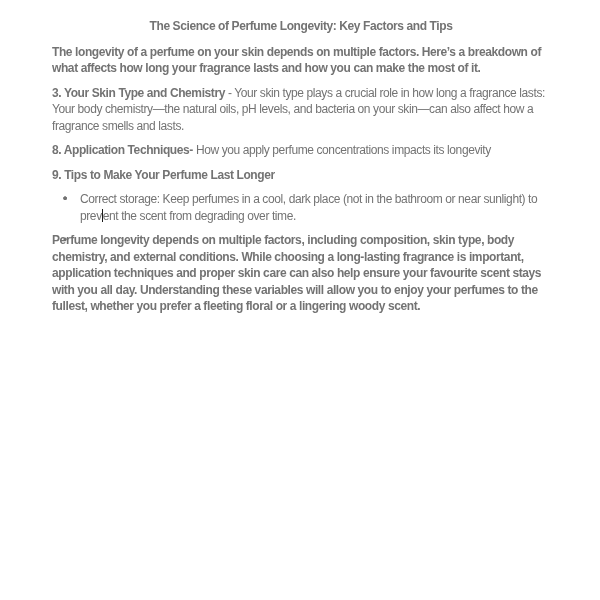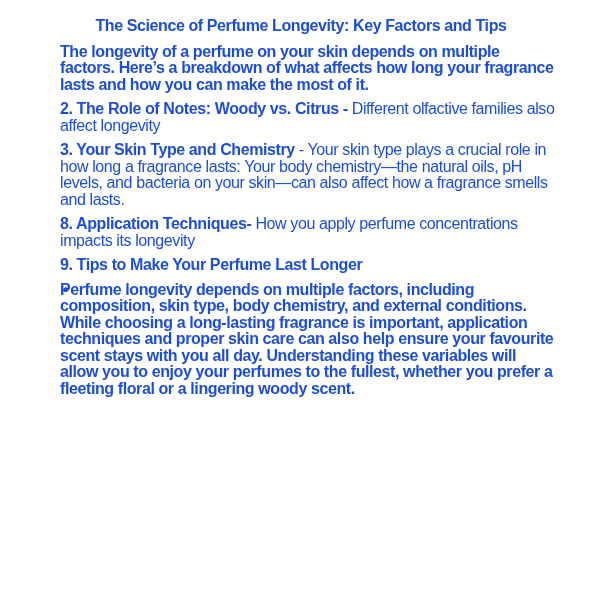--- a/index.html
+++ b/index.html
@@ -9,33 +9,33 @@
     height: 600px;
     overflow: hidden;
     background: #ffffff;
   }
   .page {
     box-sizing: border-box;
     width: 600px;
     height: 600px;
     padding: 18px 42px 0 44px;
     font-family: "Liberation Sans", "DejaVu Sans", sans-serif;
-    font-size: 16px;
+    font-size: 12px;
     line-height: 16.5px;
     letter-spacing: -0.4px;
-    color: #1d4ed8;
+    color: #737373;
     background: #ffffff;
   }
   .doc-title {
     font-weight: bold;
     text-align: center;
     margin: 0 0 9px 0;
   }
   .para {
-    margin: 0 0 8px 16px;
+    margin: 0 0 8px 8px;
   }
   .bold {
     font-weight: bold;
   }
   strong { font-weight: bold; }
   ul.tips-list {
     list-style: none;
     margin: 0;
     padding: 0;
   }
@@ -60,39 +60,39 @@
 </head>
 <body>
 
 <div class="page">
 
   <p class="doc-title">The Science of Perfume Longevity: Key Factors and Tips</p>
 
   <p class="para bold">The longevity of a perfume on your skin depends on multiple factors. Here’s a breakdown of what affects how long your fragrance lasts and how you can make the most of it.</p>
 
 
-  <p class="para"><strong>2. The Role of Notes: Woody vs. Citrus - </strong><span>Different olfactive families also affect longevity</span></p>
 
   <p class="para"><strong>3. Your Skin Type and Chemistry</strong><span> - Your skin type plays a crucial role in how long a fragrance lasts: Your body chemistry—the natural oils, pH levels, and bacteria on your skin—can also affect how a fragrance smells and lasts.</span></p>
 
 
   <p class="para"><strong>8. Application Techniques-</strong><span> How you apply perfume concentrations impacts its longevity</span></p>
 
 
   <p class="para bold">9. Tips to Make Your Perfume Last Longer</p>
 
   <ul class="tips-list">
     <li>
       <span class="marker">•</span>
     </li>
     <li>
       <span class="marker">•</span>
     </li>
     <li>
       <span class="marker">•</span>
+      <span class="li-text"><span>Correct storage: Keep perfumes in a cool, dark place (not in the bathroom or near sunlight) to prev</span><span class="caret"></span><span>ent the scent from degrading over time.</span></span>
     </li>
     <li>
       <span class="marker">•</span>
     </li>
   </ul>
 
   <p class="para bold">Perfume longevity depends on multiple factors, including composition, skin type, body chemistry, and external conditions. While choosing a long-lasting fragrance is important, application techniques and proper skin care can also help ensure your favourite scent stays with you all day. Understanding these variables will allow you to enjoy your perfumes to the fullest, whether you prefer a fleeting floral or a lingering woody scent.</p>
 
 </div>
 

